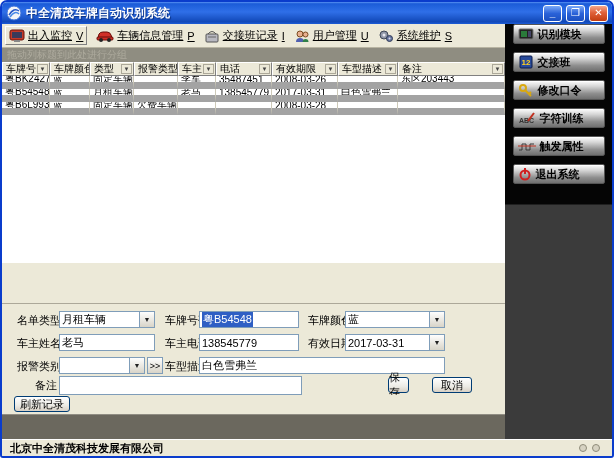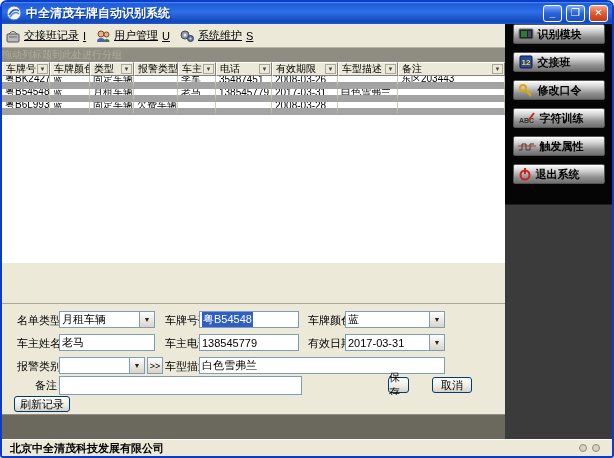--- a/index.html
+++ b/index.html
@@ -55,21 +55,21 @@
   }
   .tbtn{ display:flex; align-items:center; gap:3px; font-size:11px; white-space:nowrap; cursor:default; }
   .tbtn.first{ border:1px solid; border-color:#fff #808080 #808080 #fff; padding:1px 3px; }
   .tbtn .lbl,.tbtn .mn{ text-decoration:underline; color:#000; }
   .tbtn .mn{ margin-left:1px; }
   .tbtn .icn{ display:flex; }
 
   
   .groupbar{
     height:14px; flex:none; background:#8f8d81; color:#aeab9e;
-    font-size:10px; line-height:14px; white-space:nowrap;
+    font-size:10px; line-height:14px; padding-left:5px; white-space:nowrap;
   }
   .grid-row{ display:grid; grid-template-columns:48px 40px 44px 44px 38px 56px 66px 60px auto; }
   .thead{ height:14px; flex:none; }
   .th{
     background:#ece9d8; border:1px solid; border-color:#fff #808080 #808080 #fff;
     font-size:10px; display:flex; align-items:center; padding:0 1px 0 3px;
     overflow:hidden; white-space:nowrap; cursor:default;
   }
   .th .arrow{
     margin-left:auto; flex:none; width:11px; height:10px;
@@ -145,20 +145,43 @@
     <span class="title">中全清茂车牌自动识别系统</span>
     <span class="winbtn min">_</span>
     <span class="winbtn max">❐</span>
     <span class="winbtn close">✕</span>
   </div>
 
   <div class="content">
     <div class="leftcol">
 
       <div class="toolbar">
+        <div class="tbtn first">
+          <span class="icn">
+              <svg width="16" height="15">
+                <rect x="1" y="2" width="14" height="10" rx="2" fill="#c23a2a" stroke="#6a1208"></rect>
+                <rect x="3" y="4" width="10" height="6" fill="#3a3a5a"></rect>
+                <rect x="5" y="12" width="6" height="2" fill="#888"></rect>
+              </svg>
+            </span>
+          <span class="lbl">出入监控</span>
+          <span class="mn">V</span>
+        </div>
+        <div class="tbtn">
+          <span class="icn">
+              <svg width="18" height="14">
+                <path d="M2 9 L3 5 Q4 3 7 3 L11 3 Q14 3 15 6 L16 9 Z" fill="#d03028" stroke="#6a0c08"></path>
+                <rect x="1" y="8" width="16" height="3" rx="1" fill="#d03028" stroke="#6a0c08"></rect>
+                <circle cx="5" cy="11" r="2" fill="#222"></circle>
+                <circle cx="13" cy="11" r="2" fill="#222"></circle>
+              </svg>
+            </span>
+          <span class="lbl">车辆信息管理</span>
+          <span class="mn">P</span>
+        </div>
         <div class="tbtn">
           <span class="icn">
               <svg width="16" height="14">
                 <rect x="2" y="5" width="12" height="8" rx="1" fill="#b8b8c0" stroke="#555"></rect>
                 <path d="M4 5 Q8 0 12 5" fill="none" stroke="#555"></path>
                 <line x1="4" y1="8" x2="12" y2="8" stroke="#666"></line>
               </svg>
             </span>
           <span class="lbl">交接班记录</span>
           <span class="mn">I</span>

